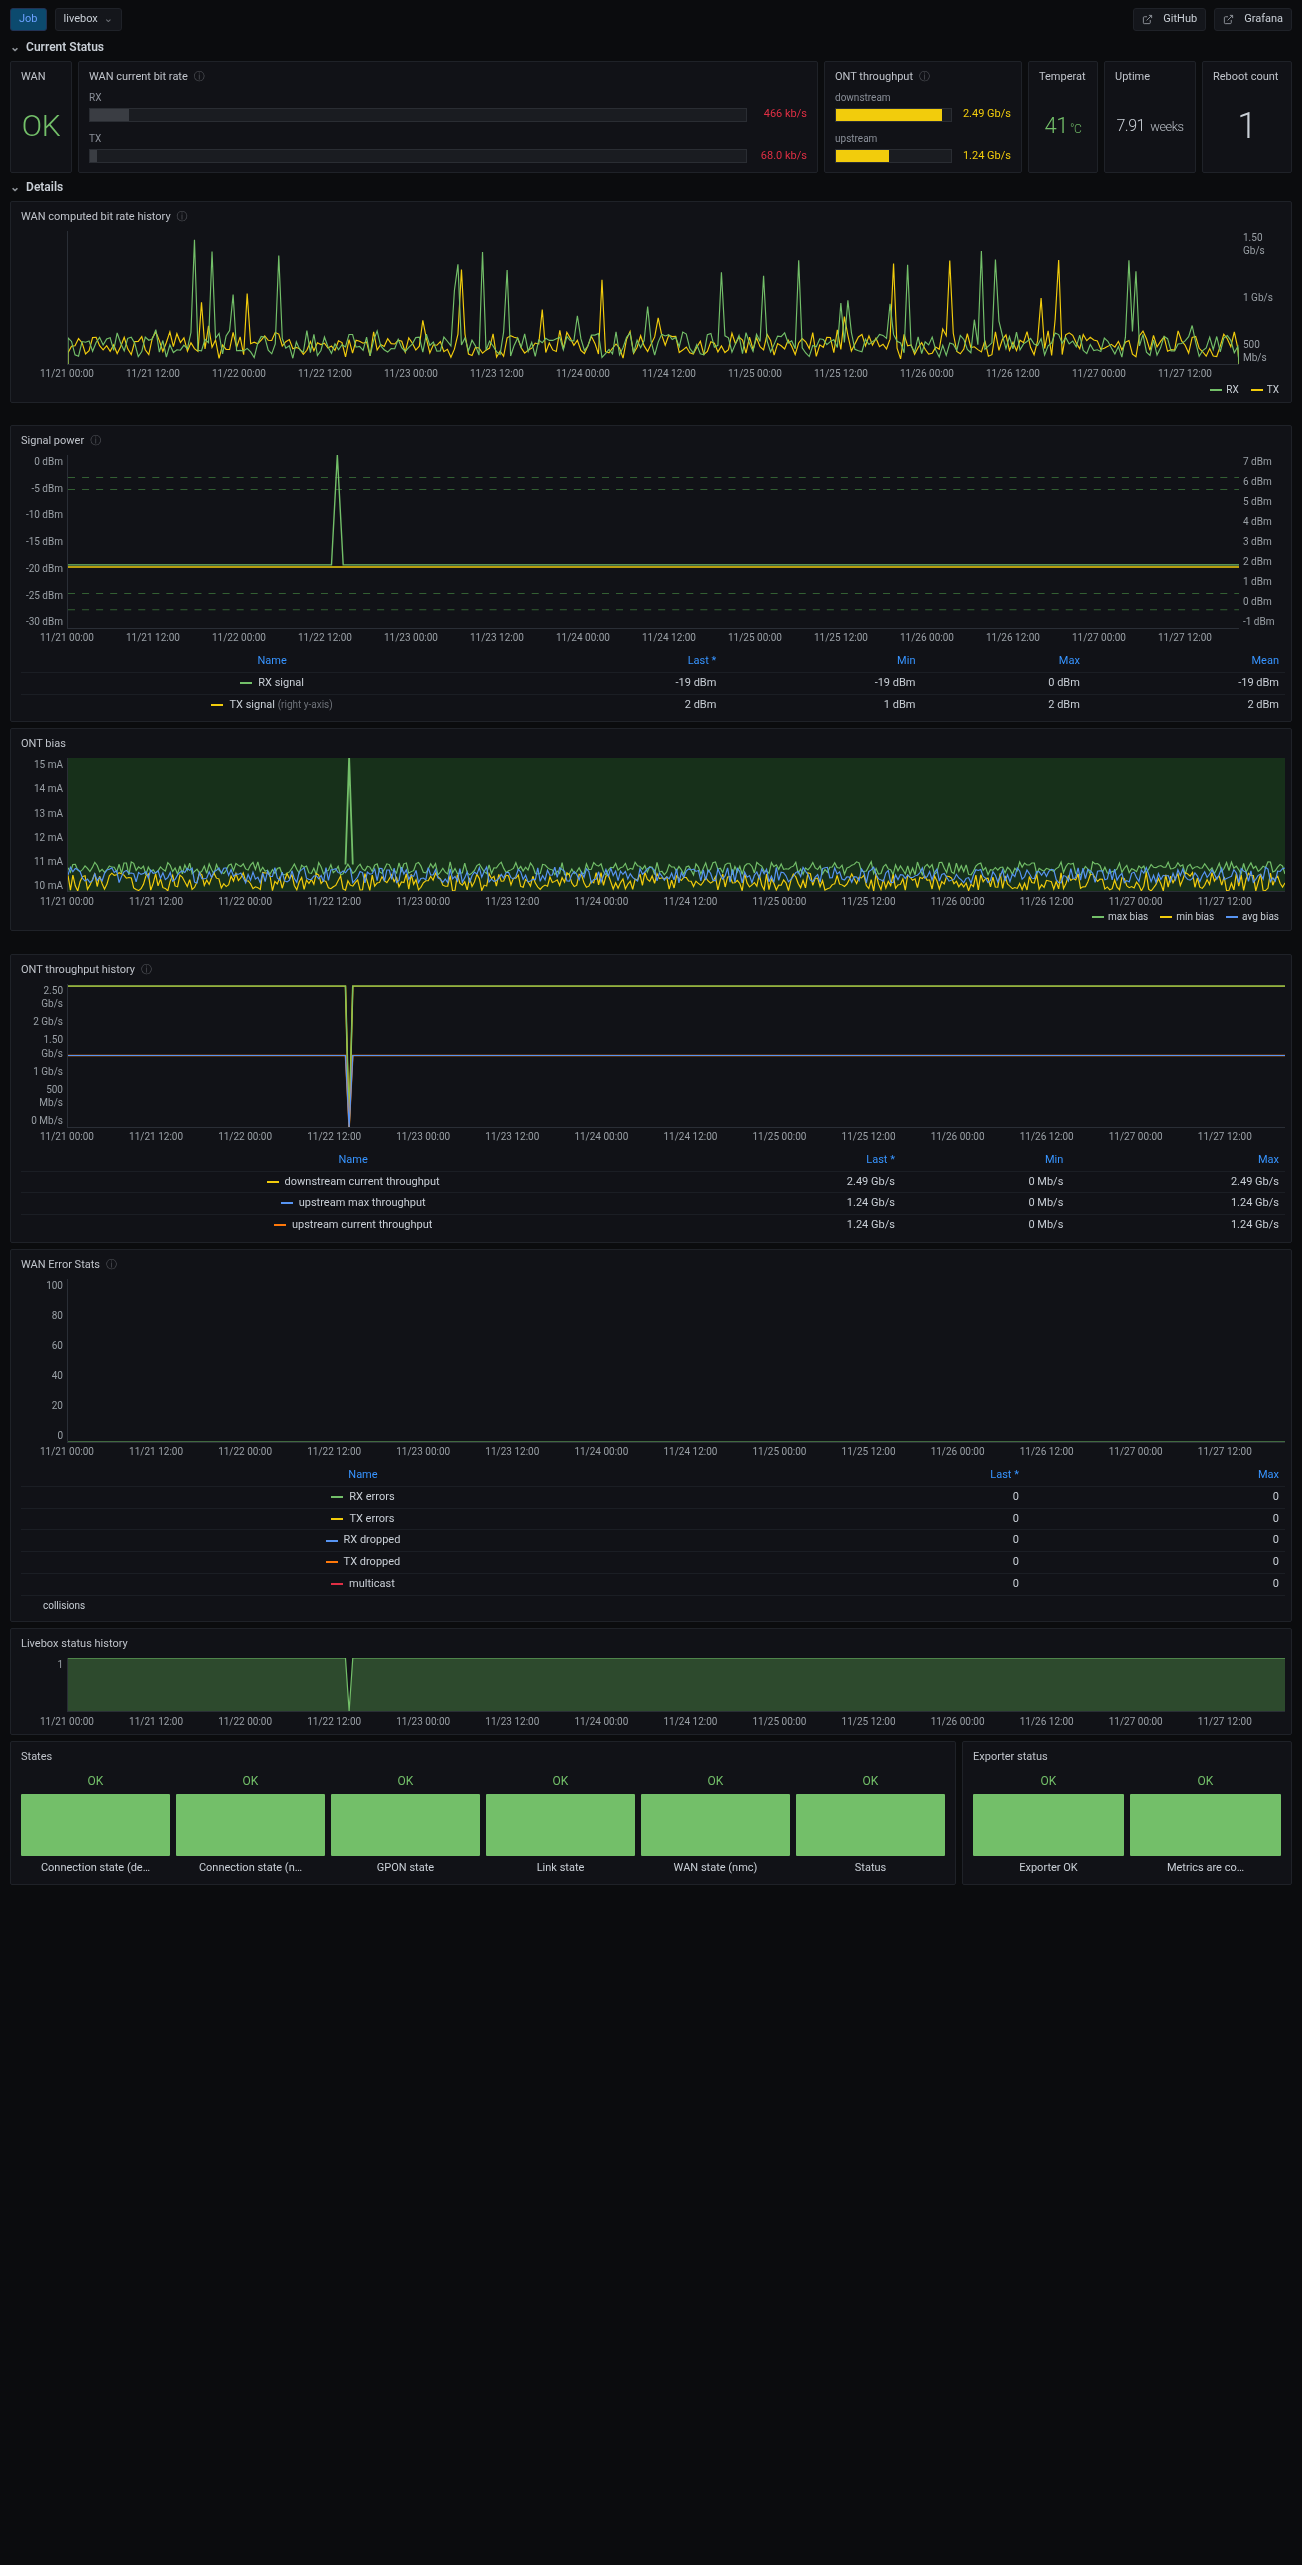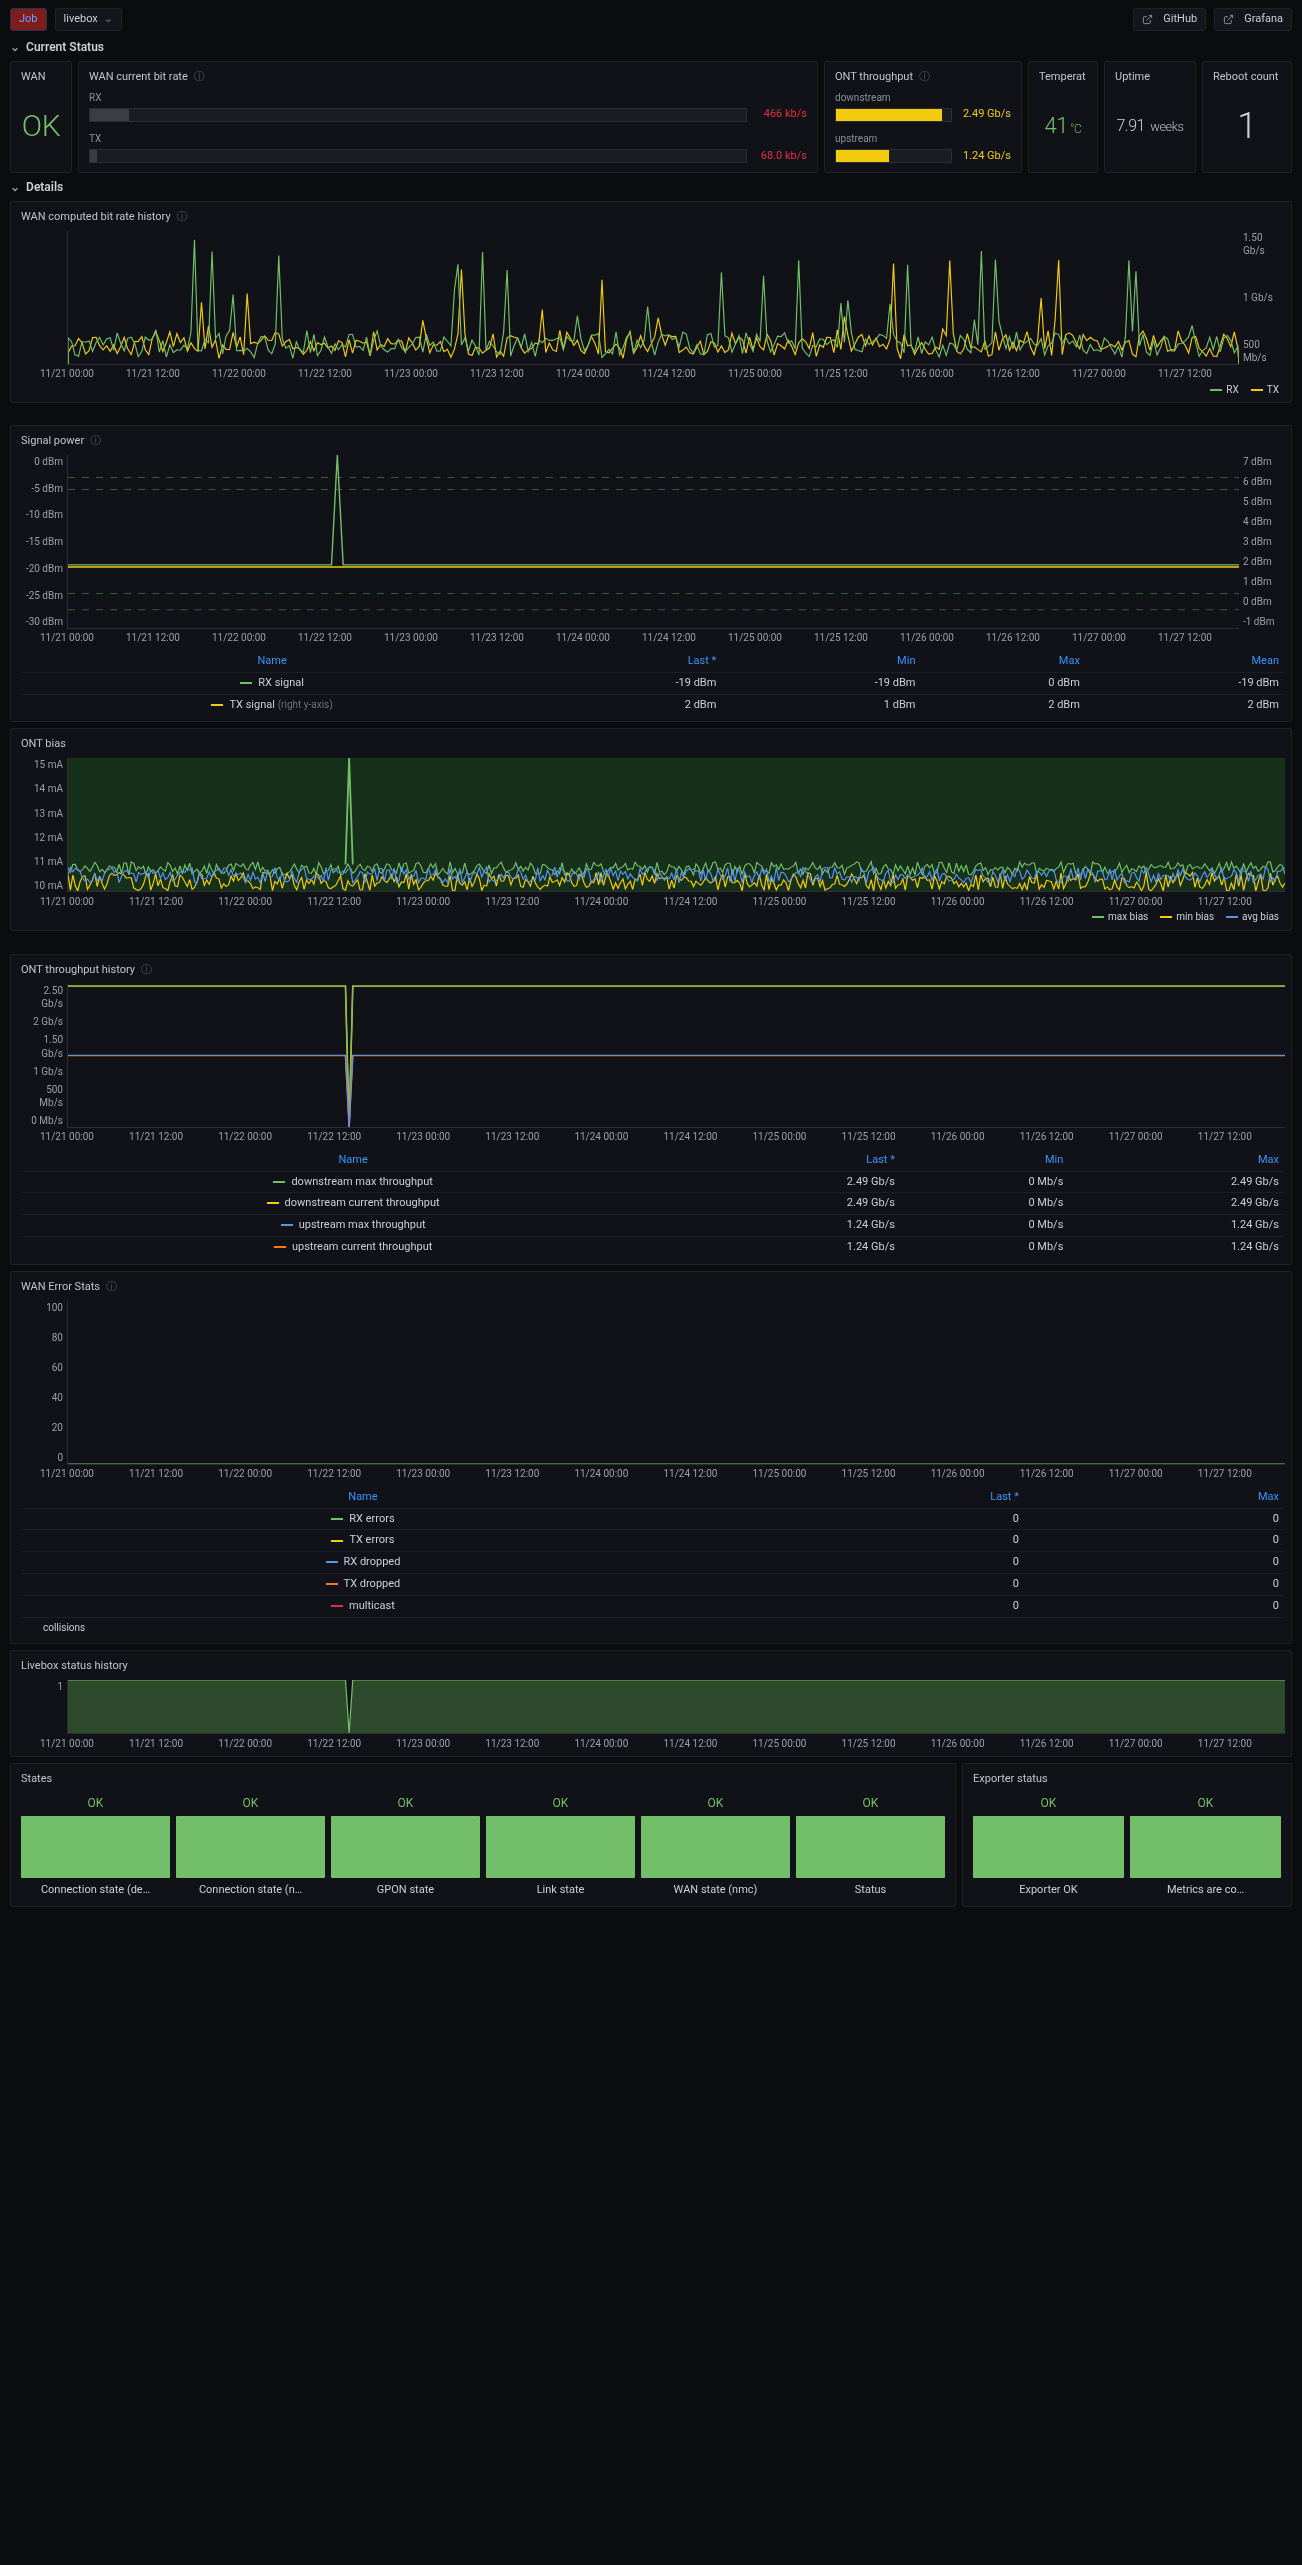--- a/index.html
+++ b/index.html
@@ -11,21 +11,21 @@
   }
   *{box-sizing:border-box}
   body{margin:0;background:var(--bg);color:var(--text);
     font:11px/1.35 -apple-system,Segoe UI,Roboto,Arial,sans-serif}
   .app{padding:8px 10px 20px}
 
   
   .topbar{display:flex;align-items:center;gap:8px;margin-bottom:8px}
   .chip{border:1px solid var(--border);border-radius:3px;padding:3px 8px;
     background:#14161b;color:var(--text);display:flex;align-items:center;gap:6px}
-  .chip.blue{color:#6aa0ff;background:#7f1d1d;border-color:#223355}
+  .chip.blue{color:#6aa0ff;background:#0c4a6e;border-color:#223355}
   .spacer{flex:1}
   .chev{opacity:.5}
   .extlink{font-size:11px;color:var(--text)}
   .extlink svg{width:11px;height:11px;vertical-align:-1px;opacity:.7;margin-right:4px}
 
   
   .rowhdr{display:flex;align-items:center;gap:6px;margin:6px 0;
     color:var(--text);font-size:12px;font-weight:600}
   .rowhdr .chev{opacity:.7}
 
@@ -436,26 +436,20 @@
         <thead>
           <tr>
             <th>Name</th>
             <th>Last *</th>
             <th>Min</th>
             <th>Max</th>
           </tr>
         </thead>
         <tbody>
           <tr>
-            <td><i class="dot" style="border-color:#73bf69"></i>downstream max throughput</td>
-            <td>2.49 Gb/s</td>
-            <td>0 Mb/s</td>
-            <td>2.49 Gb/s</td>
-          </tr>
-          <tr>
             <td><i class="dot" style="border-color:#f2cc0c"></i>downstream current throughput</td>
             <td>2.49 Gb/s</td>
             <td>0 Mb/s</td>
             <td>2.49 Gb/s</td>
           </tr>
           <tr>
             <td><i class="dot" style="border-color:#5794f2"></i>upstream max throughput</td>
             <td>1.24 Gb/s</td>
             <td>0 Mb/s</td>
             <td>1.24 Gb/s</td>

